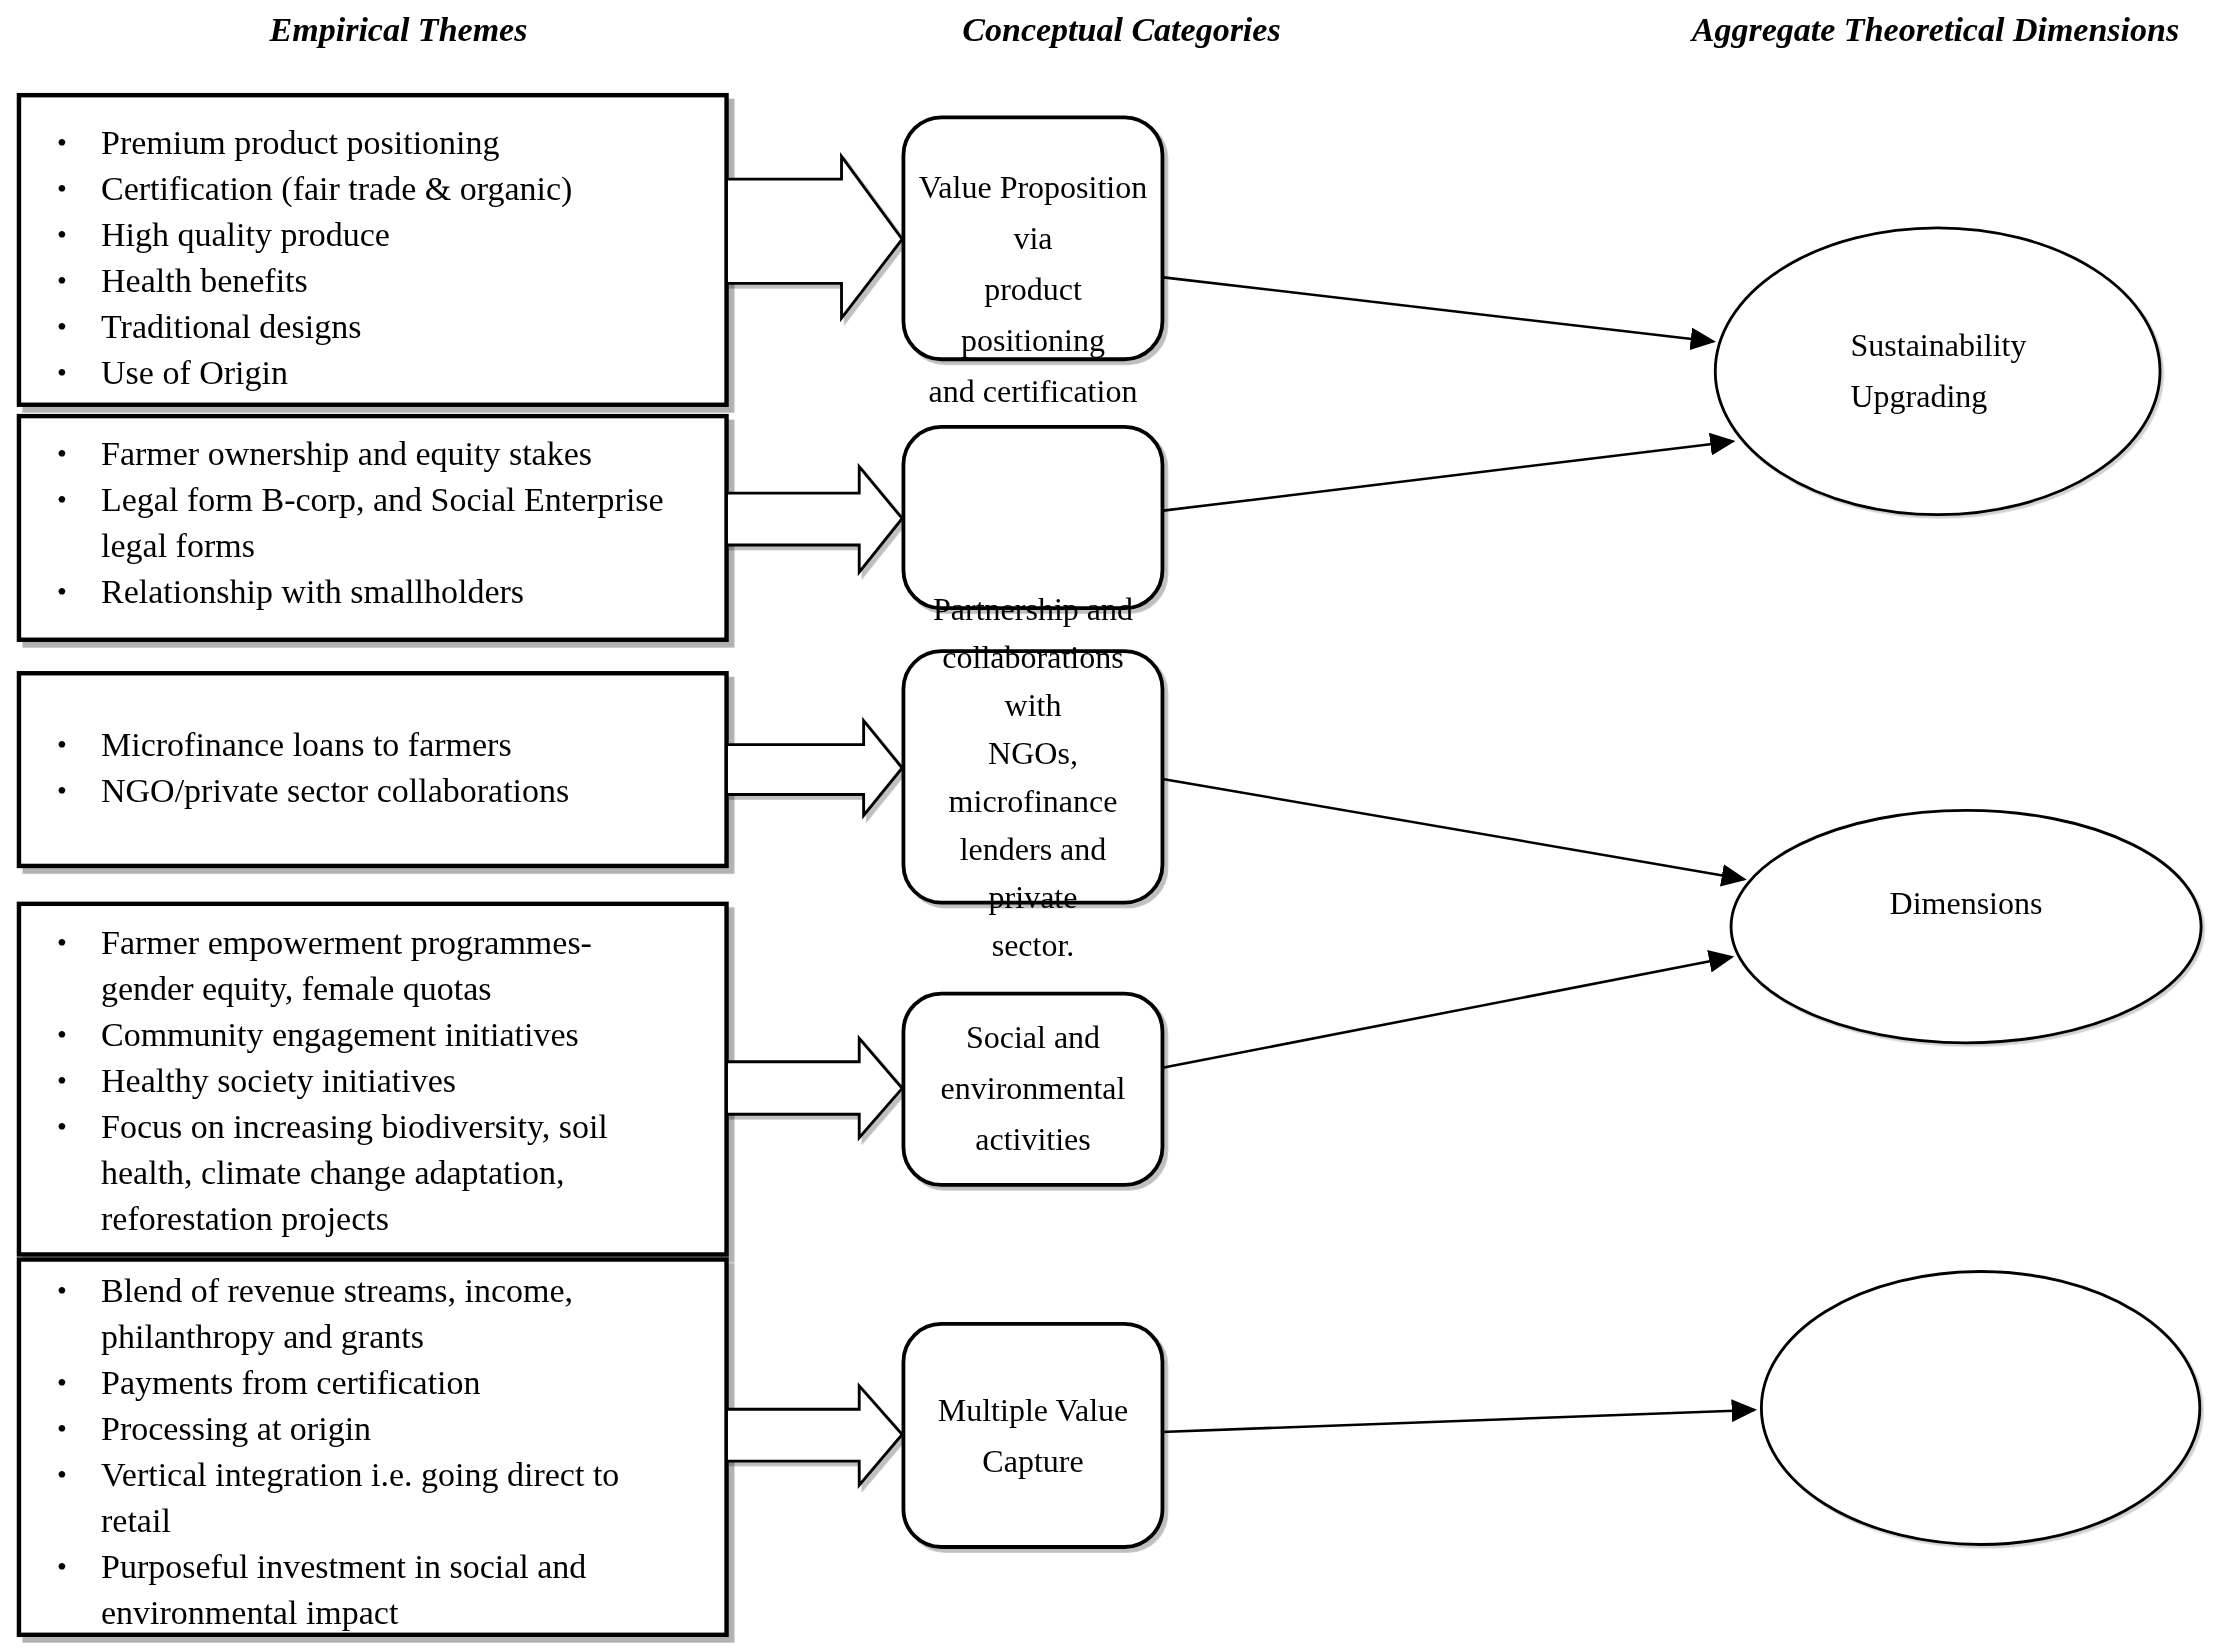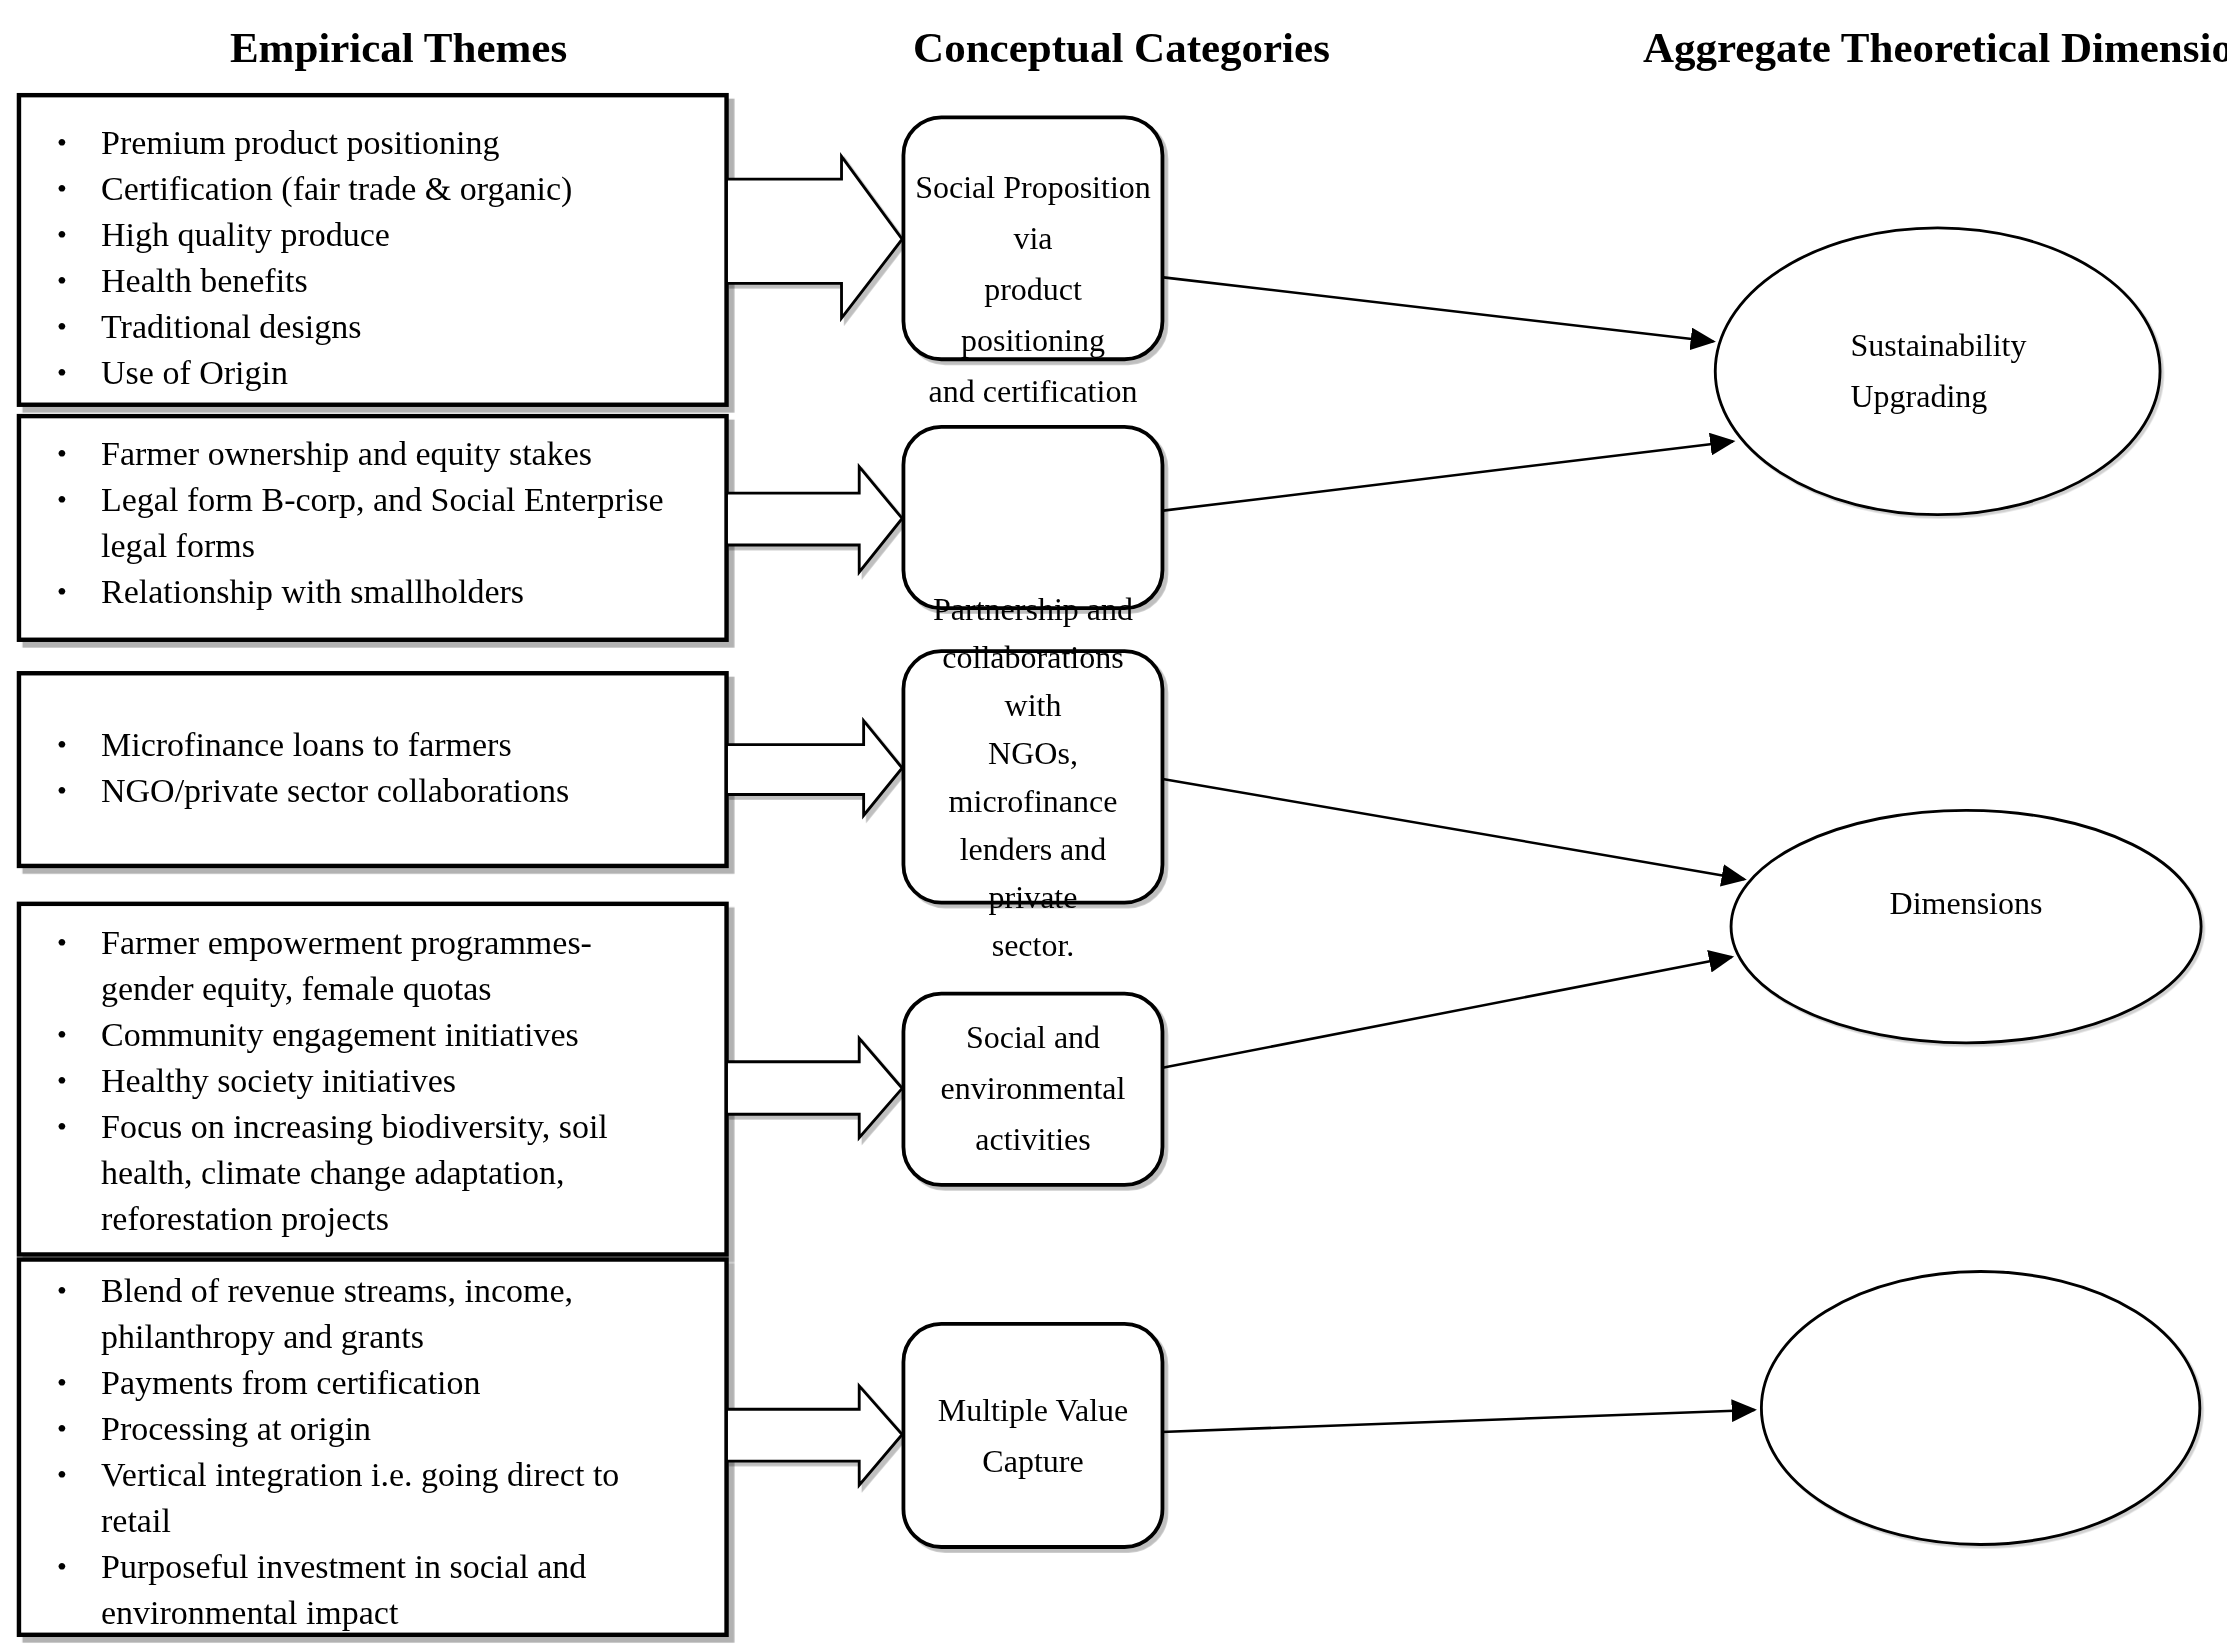--- a/index.html
+++ b/index.html
@@ -7,22 +7,22 @@
     position:relative;
     width:2227px;height:1651px;
     background:#ffffff;
     font-family:"Liberation Serif","DejaVu Serif",serif;
     color:#000;
     overflow:hidden;
   }
   #shapes{position:absolute;left:0;top:0;width:2227px;height:1651px;}
 
   .col-header{
-    position:absolute;top:22px;height:51px;
-    font-size:43px;font-weight:bold;
+    position:absolute;top:4px;height:51px;
+    font-size:34px;font-weight:bold;font-style:italic;
     text-align:center;line-height:51px;white-space:nowrap;
   }
   #hdr-1{left:114px;width:569px;}
   #hdr-2{left:853px;width:537px;}
   #hdr-3{left:1643px;width:585px;}
 
   .theme-list{
     position:absolute;left:38px;width:676px;
     margin:0;padding:0;list-style:none;
     font-size:34px;line-height:46px;
@@ -139,21 +139,21 @@
       <li><span class="bullet">•</span><span class="li-text">Blend of revenue streams, income,
 philanthropy  and grants</span></li>
       <li><span class="bullet">•</span><span class="li-text">Payments from certification</span></li>
       <li><span class="bullet">•</span><span class="li-text">Processing at origin</span></li>
       <li><span class="bullet">•</span><span class="li-text">Vertical integration i.e. going  direct to
 retail</span></li>
       <li><span class="bullet">•</span><span class="li-text">Purposeful investment in social and
 environmental  impact</span></li>
     </ul>
 
-  <div class="cat-label" id="cat-1">Social Proposition via
+  <div class="cat-label" id="cat-1">Value Proposition via
 product positioning
 and certification</div>
   <div class="cat-label" id="cat-3">Partnership and
 collaborations  with
 NGOs, microfinance
 lenders and private
 sector.</div>
   <div class="cat-label" id="cat-4">Social and
 environmental
 activities</div>

